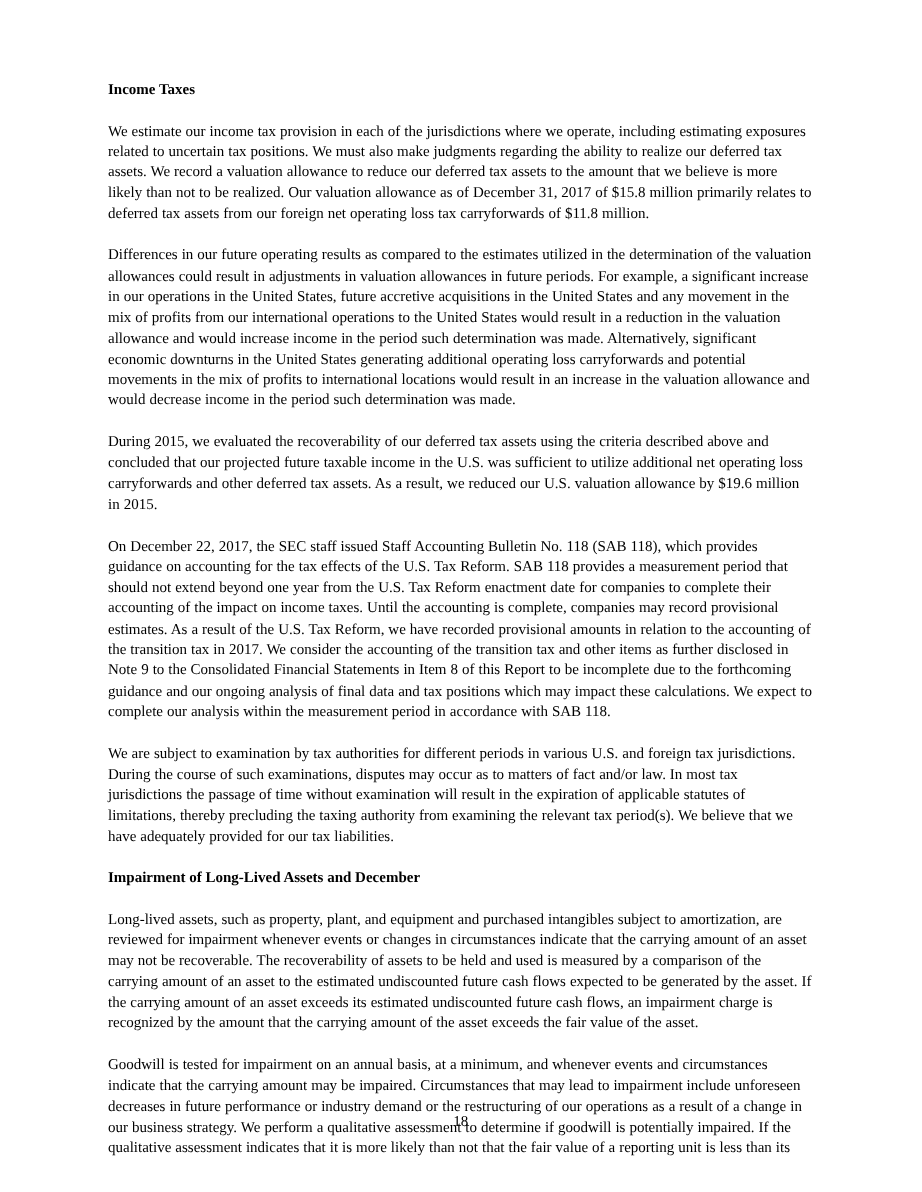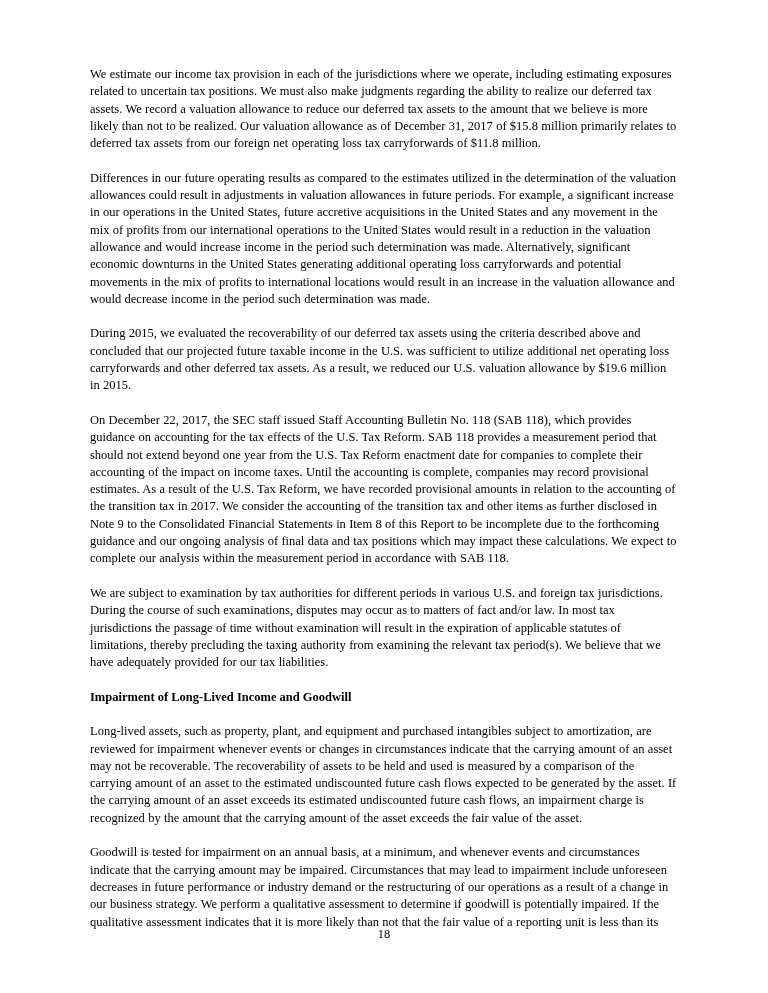--- a/index.html
+++ b/index.html
@@ -57,32 +57,33 @@
     font-size: 12.5px;
   }
 </style>
 </head>
 <body>
 
 <div class="page">
 
   <main class="content">
 
+    <h2 class="heading">Income Taxes</h2>
 
     <p class="para">We estimate our income tax provision in each of the jurisdictions where we operate, including estimating exposures related to uncertain tax positions. We must also make judgments regarding the ability to realize our deferred tax assets. We record a valuation allowance to reduce our deferred tax assets to the amount that we believe is more likely than not to be realized. Our valuation allowance as of December 31, 2017 of $15.8 million primarily relates to deferred tax assets from our foreign net operating loss tax carryforwards of $11.8 million.</p>
 
     <p class="para">Differences in our future operating results as compared to the estimates utilized in the determination of the valuation allowances could result in adjustments in valuation allowances in future periods. For example, a significant increase in our operations in the United States, future accretive acquisitions in the United States and any movement in the mix of profits from our international operations to the United States would result in a reduction in the valuation allowance and would increase income in the period such determination was made. Alternatively, significant economic downturns in the United States generating additional operating loss carryforwards and potential movements in the mix of profits to international locations would result in an increase in the valuation allowance and would decrease income in the period such determination was made.</p>
 
     <p class="para">During 2015, we evaluated the recoverability of our deferred tax assets using the criteria described above and concluded that our projected future taxable income in the U.S. was sufficient to utilize additional net operating loss carryforwards and other deferred tax assets. As a result, we reduced our U.S. valuation allowance by $19.6 million in 2015.</p>
 
     <p class="para">On December 22, 2017, the SEC staff issued Staff Accounting Bulletin No. 118 (SAB 118), which provides guidance on accounting for the tax effects of the U.S. Tax Reform. SAB 118 provides a measurement period that should not extend beyond one year from the U.S. Tax Reform enactment date for companies to complete their accounting of the impact on income taxes. Until the accounting is complete, companies may record provisional estimates. As a result of the U.S. Tax Reform, we have recorded provisional amounts in relation to the accounting of the transition tax in 2017. We consider the accounting of the transition tax and other items as further disclosed in Note 9 to the Consolidated Financial Statements in Item 8 of this Report to be incomplete due to the forthcoming guidance and our ongoing analysis of final data and tax positions which may impact these calculations. We expect to complete our analysis within the measurement period in accordance with SAB 118.</p>
 
     <p class="para">We are subject to examination by tax authorities for different periods in various U.S. and foreign tax jurisdictions. During the course of such examinations, disputes may occur as to matters of fact and/or law. In most tax jurisdictions the passage of time without examination will result in the expiration of applicable statutes of limitations, thereby precluding the taxing authority from examining the relevant tax period(s). We believe that we have adequately provided for our tax liabilities.</p>
 
-    <h2 class="heading not-first">Impairment of Long-Lived Income and Goodwill</h2>
+    <h2 class="heading not-first">Impairment of Long-Lived Assets and December</h2>
 
     <p class="para">Long-lived assets, such as property, plant, and equipment and purchased intangibles subject to amortization, are reviewed for impairment whenever events or changes in circumstances indicate that the carrying amount of an asset may not be recoverable. The recoverability of assets to be held and used is measured by a comparison of the carrying amount of an asset to the estimated undiscounted future cash flows expected to be generated by the asset. If the carrying amount of an asset exceeds its estimated undiscounted future cash flows, an impairment charge is recognized by the amount that the carrying amount of the asset exceeds the fair value of the asset.</p>
 
     <p class="para">Goodwill is tested for impairment on an annual basis, at a minimum, and whenever events and circumstances indicate that the carrying amount may be impaired. Circumstances that may lead to impairment include unforeseen decreases in future performance or industry demand or the restructuring of our operations as a result of a change in our business strategy. We perform a qualitative assessment to determine if goodwill is potentially impaired. If the qualitative assessment indicates that it is more likely than not that the fair value of a reporting unit is less than its</p>
 
   </main>
 
   <footer class="page-footer">
     <span>18</span>
   </footer>

